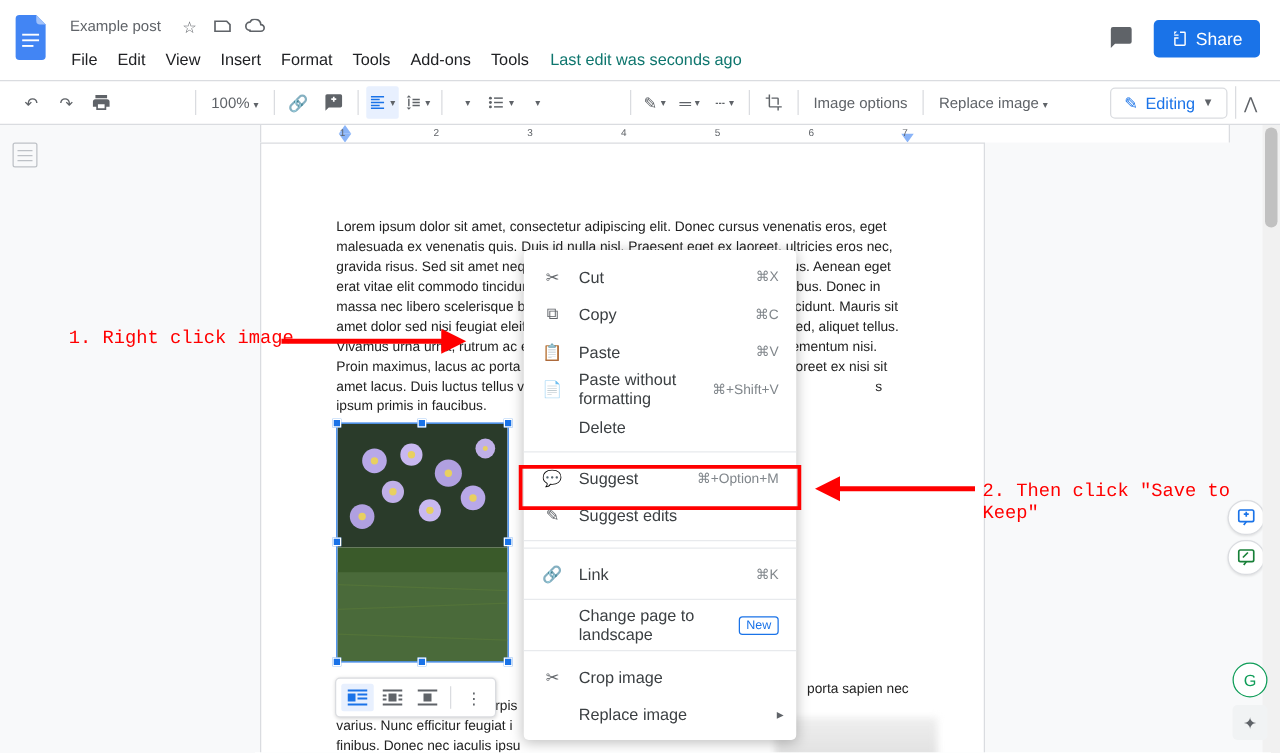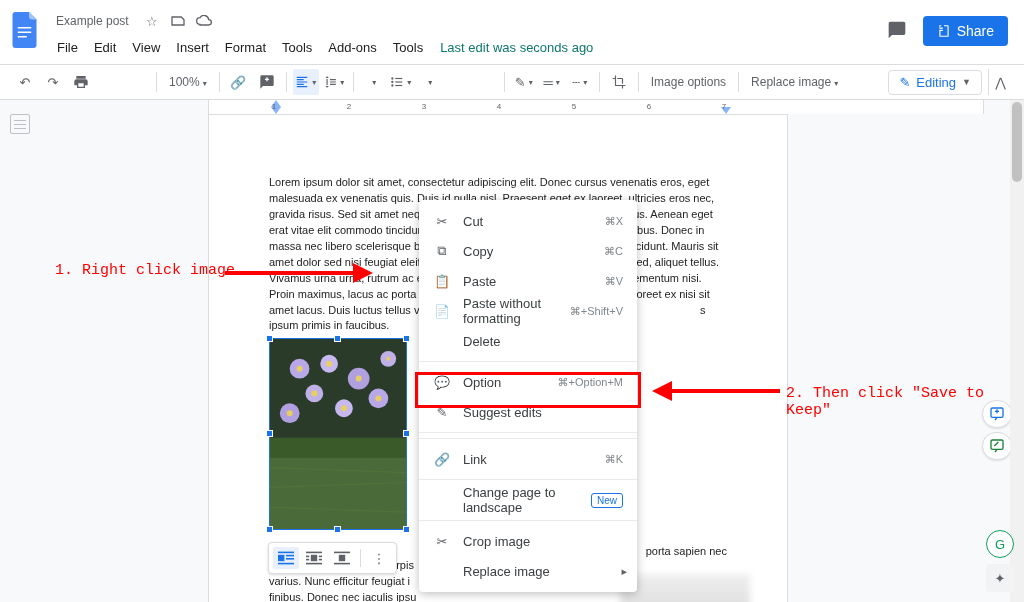--- a/index.html
+++ b/index.html
@@ -347,21 +347,21 @@
       <div class="ctx-label">Paste without formatting</div>
       <div class="ctx-shortcut">⌘+Shift+V</div>
     </div>
   <div class="ctx-item">
       <div class="ctx-icon"></div>
       <div class="ctx-label">Delete</div>
     </div>
   <div class="ctx-sep"></div>
   <div class="ctx-item">
       <div class="ctx-icon">💬</div>
-      <div class="ctx-label">Option</div>
+      <div class="ctx-label">Suggest</div>
       <div class="ctx-shortcut">⌘+Option+M</div>
     </div>
   <div class="ctx-item">
       <div class="ctx-icon">✎</div>
       <div class="ctx-label">Suggest edits</div>
     </div>
   <div class="ctx-sep"></div>
   <div class="ctx-sep"></div>
   <div class="ctx-item">
       <div class="ctx-icon">🔗</div>

